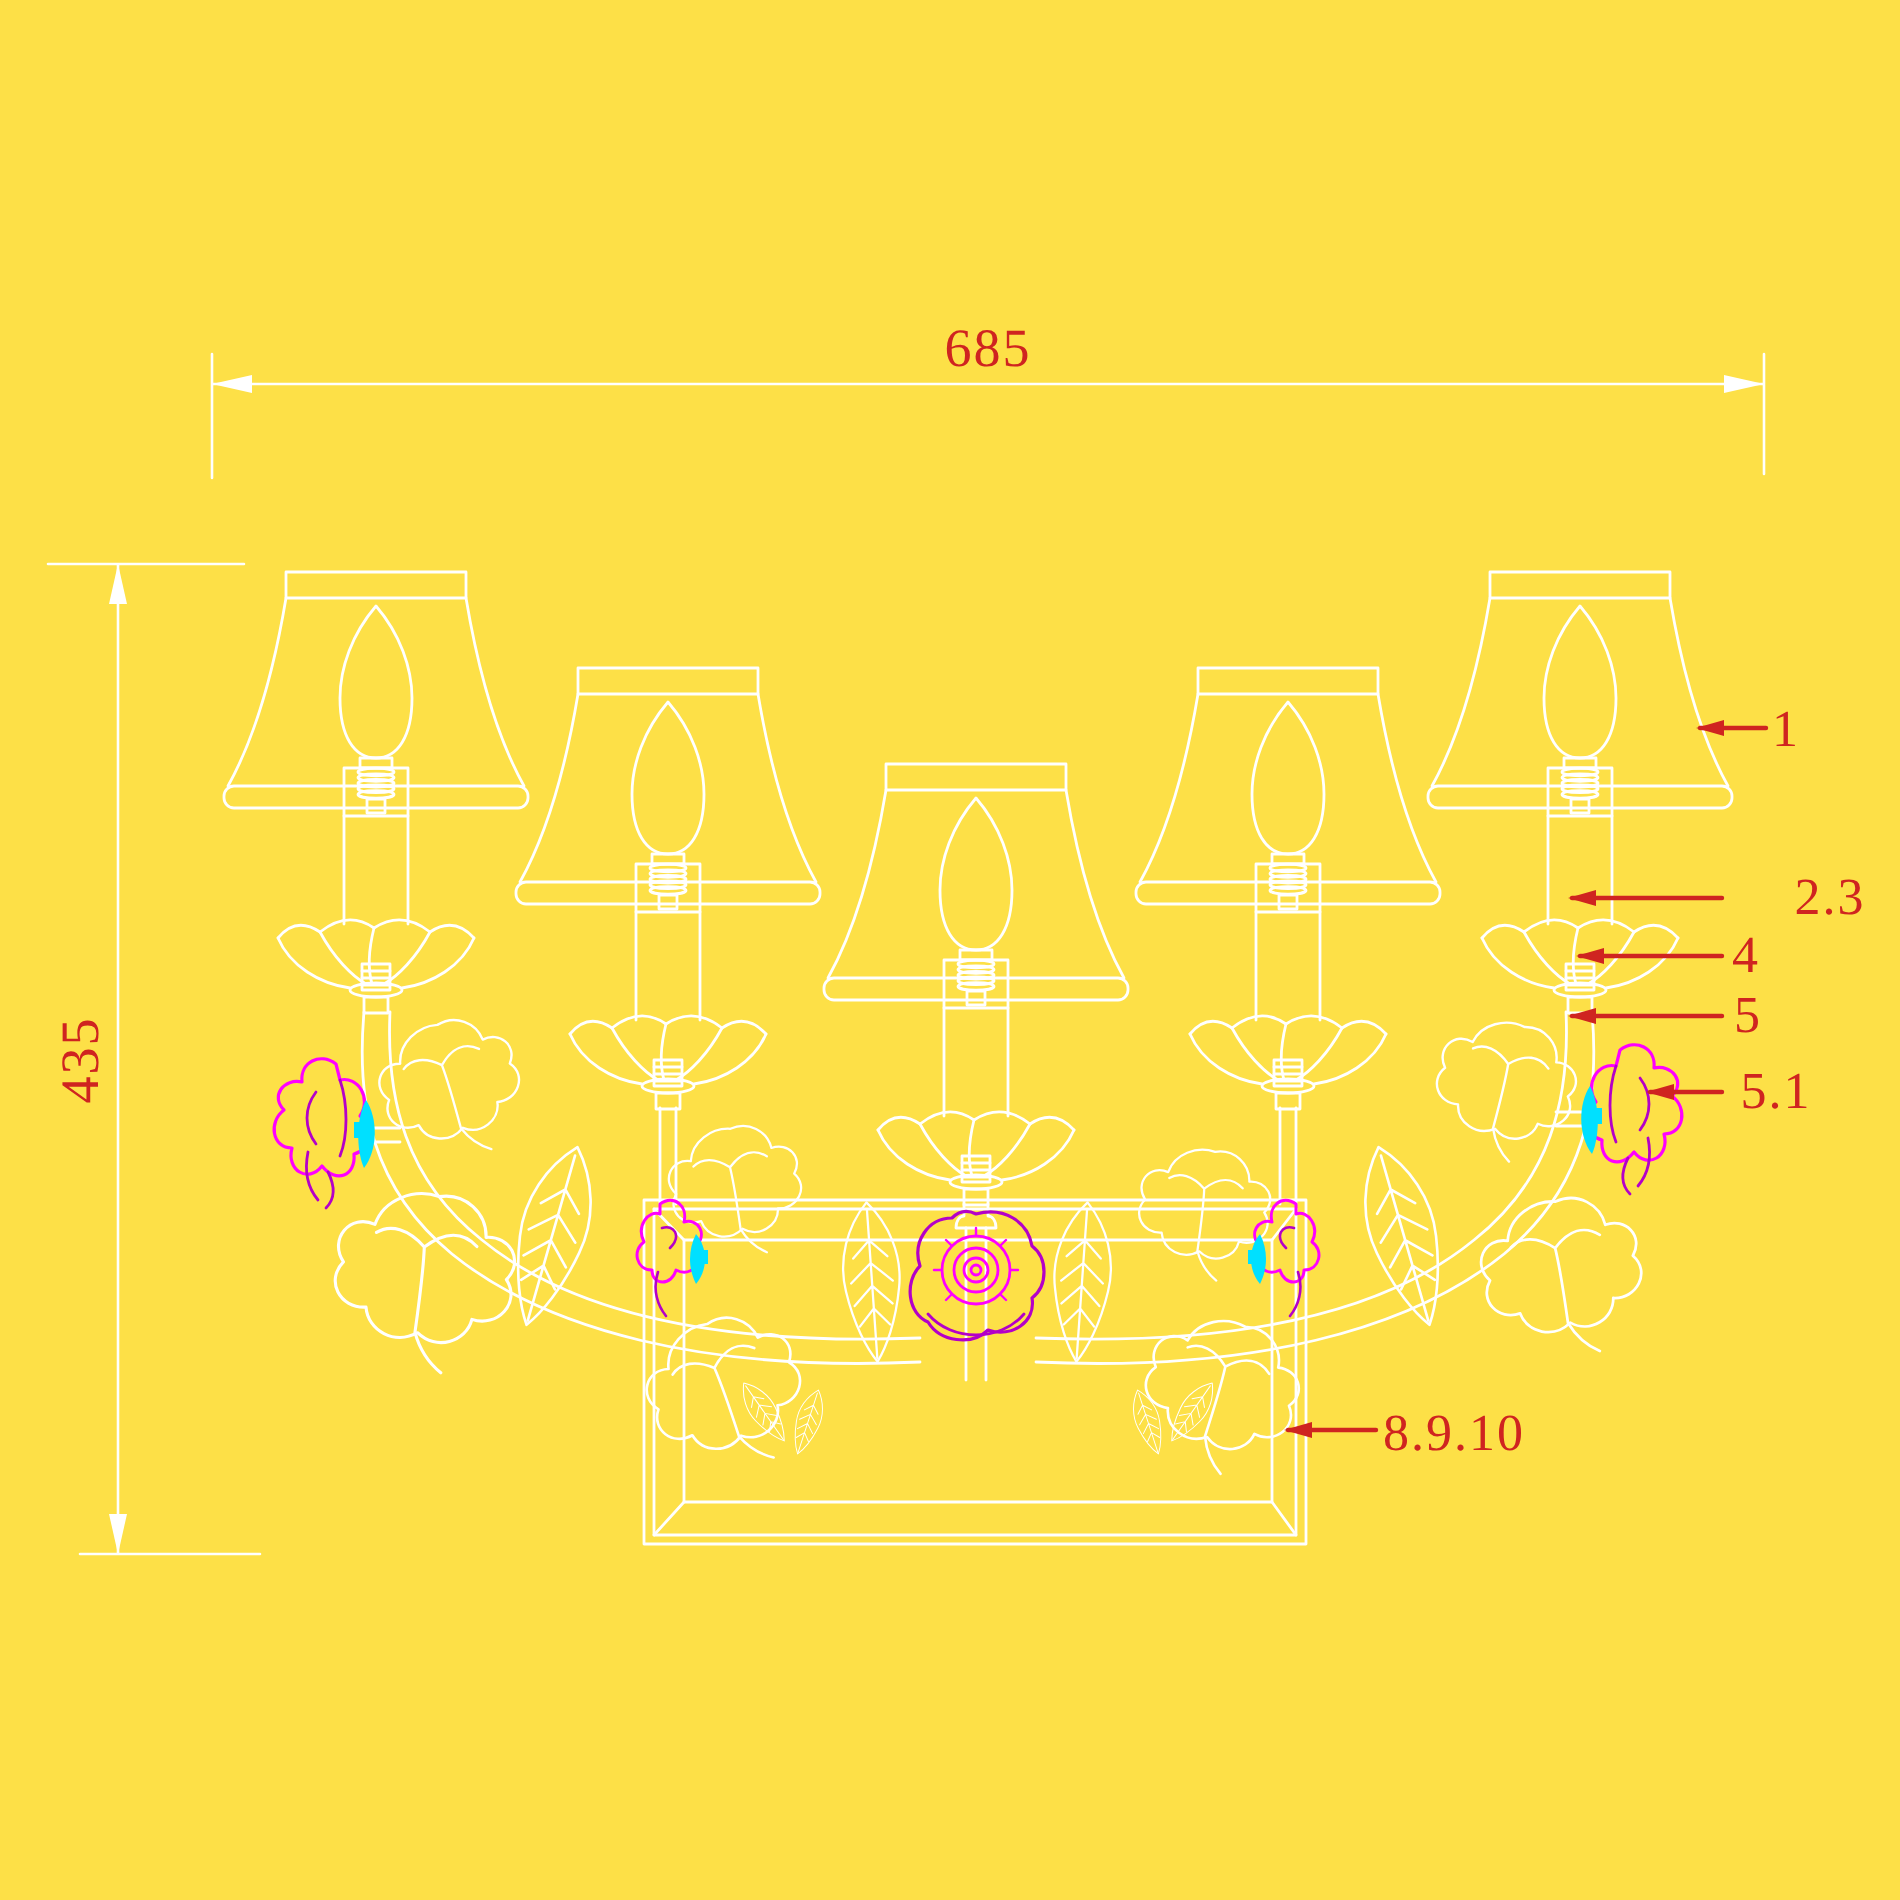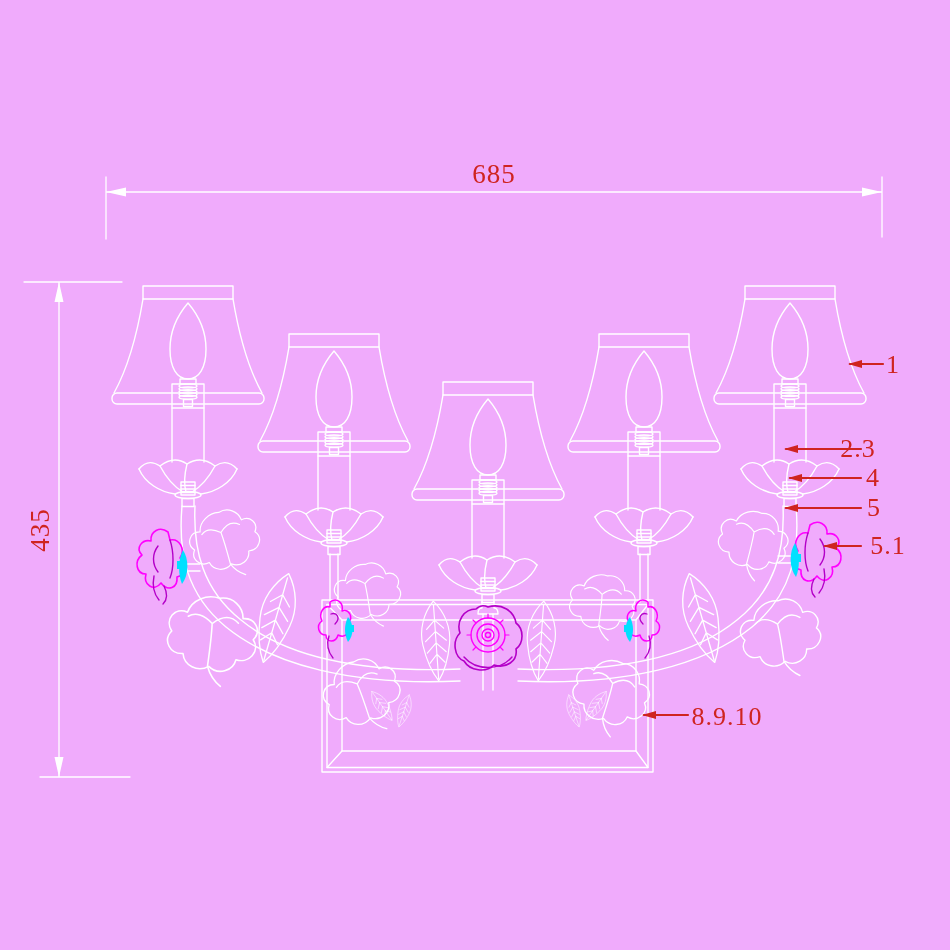--- a/index.html
+++ b/index.html
@@ -1,16 +1,16 @@
 <!DOCTYPE html>
 <html><head>
 <meta charset="utf-8">
 <style>
   html,body{margin:0;padding:0;background:#000;}
-  #stage{position:relative;width:950px;height:950px;background:#f0abfc;overflow:hidden;
+  #stage{position:relative;width:950px;height:950px;background:#fde047;overflow:hidden;
          font-family:"Liberation Serif", serif;}
   #art{position:absolute;left:0;top:0;}
   .label{position:absolute;color:#cf2420;font-size:26px;line-height:28px;text-align:center;
          letter-spacing:1px;white-space:nowrap;}
   .dim{font-size:27px;}
   #dim-height{transform:rotate(-90deg);}
 </style>
 </head>
 <body>
 
@@ -169,21 +169,21 @@
     <polygon points="59,777 54.5,757 63.5,757"></polygon>
   </g>
 </svg>
 
   <div class="label dim" id="dim-width" style="left:430px;top:160px;width:128px;">685</div>
 
   <div class="label dim" id="dim-height" style="left:-10px;top:516px;width:100px;">435</div>
 
   <div class="label" style="left:858px;top:351px;width:70px;">1</div>
 
-  <div class="label" style="left:823px;top:435px;width:70px;">2.3</div>
+  <div class="label" style="left:880px;top:435px;width:70px;">2.3</div>
 
   <div class="label" style="left:838px;top:464px;width:70px;">4</div>
 
   <div class="label" style="left:839px;top:494px;width:70px;">5</div>
 
   <div class="label" style="left:853px;top:532px;width:70px;">5.1</div>
 
   <div class="label" style="left:657px;top:703px;width:140px;">8.9.10</div>
 </div>
 

